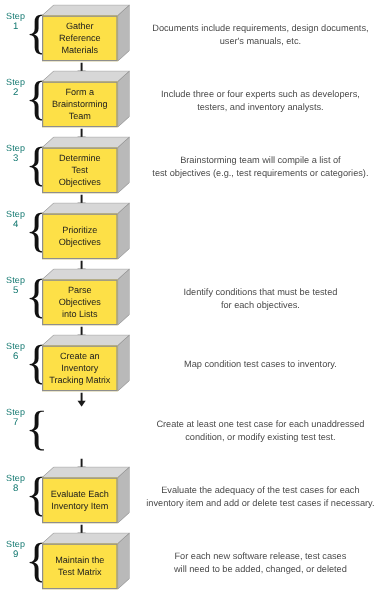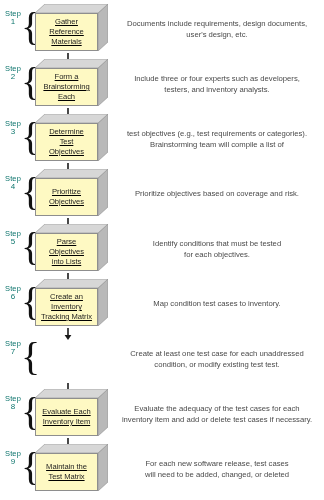--- a/index.html
+++ b/index.html
@@ -74,28 +74,27 @@
     width: 73px; height: 47px;
   }
   .box-side svg { display: block; }
   
   .box-front {
     position: absolute;
     left: 0px;
     top: 9px;
     width: 63px;
     height: 38px;
-    background: #fef9c3;
+    background: #fde047;
     border: 0.6px solid #8e8e8e;
     display: flex;
     align-items: center;
     justify-content: center;
     text-align: center;
     padding: 1px 2px;
-    text-decoration: underline;
   }
   .box-text {
     font-size: 7.6px;
     line-height: 1.32;
     color: #1d1d1d;
     letter-spacing: -0.05px;
   }
 
   
   .arrow {
@@ -150,42 +149,42 @@
           </div>
         </div>
       </div>
       <div class="arrow"><svg width="10" height="12" viewBox="0 0 10 12">
           <line x1="5" y1="0" x2="5" y2="8" stroke="#1a1a1a" stroke-width="1.6"></line>
           <polygon points="1.6,7 8.4,7 5,12" fill="#1a1a1a"></polygon>
         </svg></div>
       <div class="desc">
         <div class="desc-text">
           <div>Documents include requirements, design documents,</div>
-          <div>user's design, etc.</div>
+          <div>user's manuals, etc.</div>
         </div>
       </div>
     </div>
     <div class="step-row" style="top: 57px;">
       <div class="step-label">
         <span class="step-word">Step</span>
         <span class="step-num">2</span>
       </div>
       <div class="brace">{</div>
       <div class="box3d">
         <div class="box-side">
           <svg width="73" height="47" viewBox="0 0 73 47">
             <polygon points="63,9 73,0 73,38 63,47" fill="#b9b9b9" stroke="#8e8e8e" stroke-width="0.6"></polygon>
             <polygon points="0,9 10,0 73,0 63,9" fill="#d7d7d7" stroke="#8e8e8e" stroke-width="0.6"></polygon>
           </svg>
         </div>
         <div class="box-front">
           <div class="box-text">
             <div>Form a</div>
             <div>Brainstorming</div>
-            <div>Each</div>
+            <div>Team</div>
           </div>
         </div>
       </div>
       <div class="arrow"><svg width="10" height="12" viewBox="0 0 10 12">
           <line x1="5" y1="0" x2="5" y2="8" stroke="#1a1a1a" stroke-width="1.6"></line>
           <polygon points="1.6,7 8.4,7 5,12" fill="#1a1a1a"></polygon>
         </svg></div>
       <div class="desc">
         <div class="desc-text">
           <div>Include three or four experts such as developers,</div>
@@ -213,22 +212,22 @@
             <div>Objectives</div>
           </div>
         </div>
       </div>
       <div class="arrow"><svg width="10" height="12" viewBox="0 0 10 12">
           <line x1="5" y1="0" x2="5" y2="8" stroke="#1a1a1a" stroke-width="1.6"></line>
           <polygon points="1.6,7 8.4,7 5,12" fill="#1a1a1a"></polygon>
         </svg></div>
       <div class="desc">
         <div class="desc-text">
+          <div>Brainstorming team will compile a list of</div>
           <div>test objectives (e.g., test requirements or categories).</div>
-          <div>Brainstorming team will compile a list of</div>
         </div>
       </div>
     </div>
     <div class="step-row" style="top: 167px;">
       <div class="step-label">
         <span class="step-word">Step</span>
         <span class="step-num">4</span>
       </div>
       <div class="brace">{</div>
       <div class="box3d">
@@ -242,25 +241,20 @@
           <div class="box-text">
             <div>Prioritize</div>
             <div>Objectives</div>
           </div>
         </div>
       </div>
       <div class="arrow"><svg width="10" height="12" viewBox="0 0 10 12">
           <line x1="5" y1="0" x2="5" y2="8" stroke="#1a1a1a" stroke-width="1.6"></line>
           <polygon points="1.6,7 8.4,7 5,12" fill="#1a1a1a"></polygon>
         </svg></div>
-      <div class="desc">
-        <div class="desc-text">
-          <div>Prioritize objectives based on coverage and risk.</div>
-        </div>
-      </div>
     </div>
     <div class="step-row" style="top: 222px;">
       <div class="step-label">
         <span class="step-word">Step</span>
         <span class="step-num">5</span>
       </div>
       <div class="brace">{</div>
       <div class="box3d">
         <div class="box-side">
           <svg width="73" height="47" viewBox="0 0 73 47">

